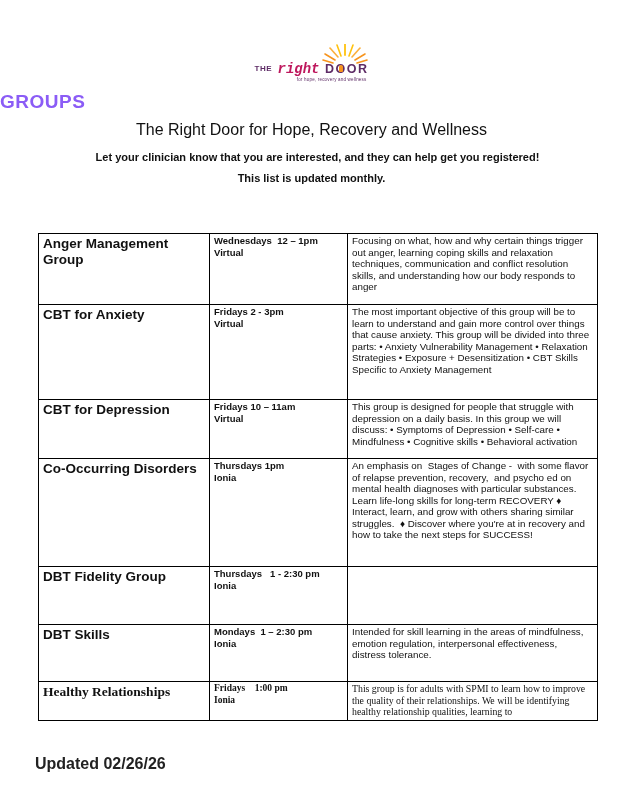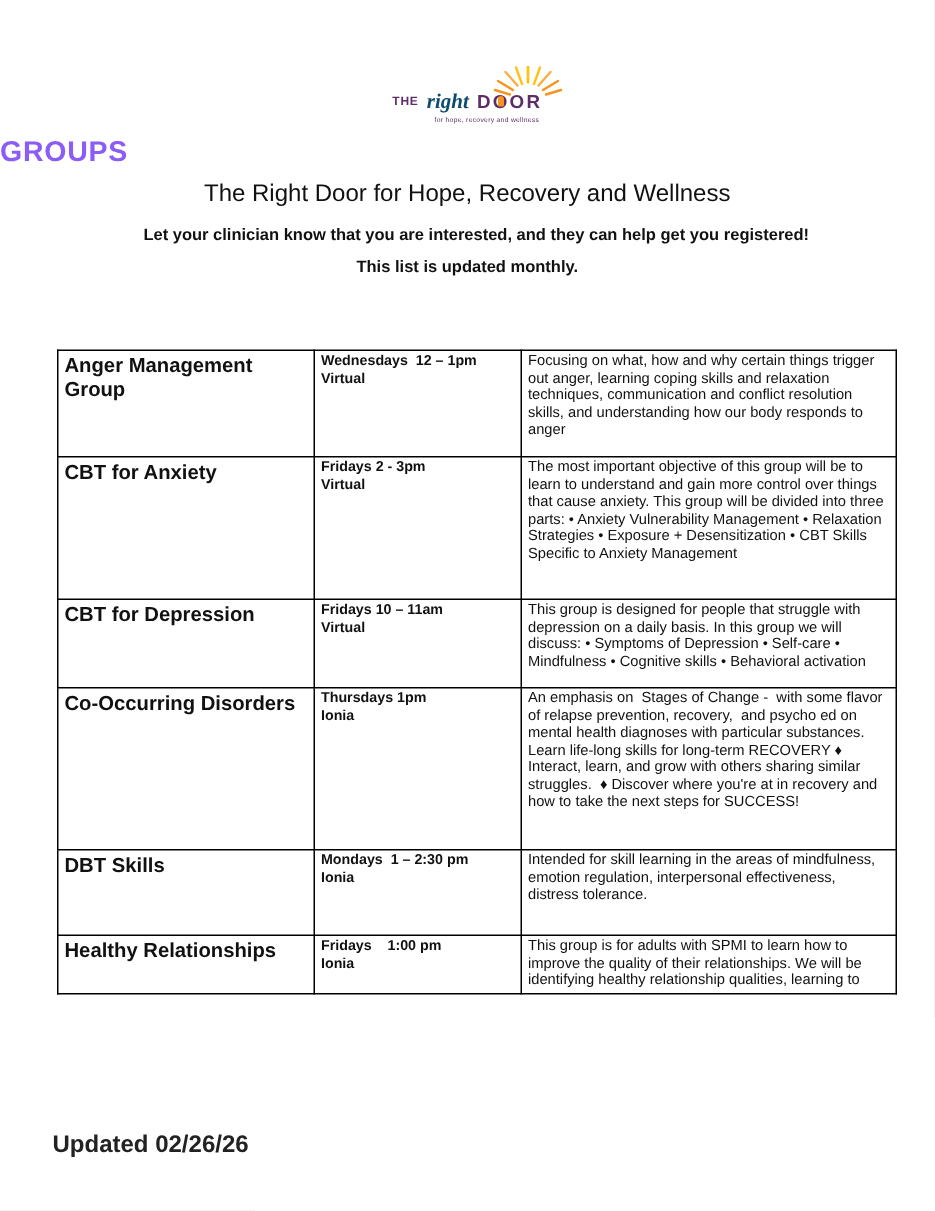--- a/index.html
+++ b/index.html
@@ -19,23 +19,23 @@
     height:48px;text-align:center;
   }
   .logo-inner{position:relative;display:inline-block;padding-top:14px;}
   .sunburst{position:absolute;top:-2px;left:64px;width:52px;height:20px;}
   .logo-text{white-space:nowrap;line-height:1;}
   .logo-the{
     font-size:8px;font-weight:bold;letter-spacing:.5px;
     color:#5e2c66;vertical-align:2px;margin-top:48px;
   }
   .logo-right{
-    font-family:Liberation Serif, serif;
+    font-family:Liberation Mono, monospace;
     font-style:italic;font-weight:bold;
-    font-size:14px;color:#0c4a6e;margin:0 1px;
+    font-size:14px;color:#be185d;margin:0 1px;
   }
   .logo-door{
     font-size:12.5px;font-weight:bold;letter-spacing:1.5px;
     color:#5e2c66;position:relative;
   }
   .door-knob{
     position:absolute;left:14px;top:2.5px;
     width:4px;height:7.5px;border-radius:2px 2px 1px 1px;
     background:#f7941d;
   }
@@ -90,21 +90,21 @@
     font-size:9.5px;font-weight:600;color:#111;line-height:1.25;
     white-space:pre-wrap;
   }
   .desc-text{
     font-size:9.8px;font-weight:400;color:#111;line-height:1.18;
     white-space:pre-wrap;
   }
 
   tr.r0{height:71px;} tr.r1{height:95px;} tr.r2{height:59px;}
   tr.r3{height:108px;margin-top:27px;} tr.r4{height:58px;} tr.r5{height:57px;}
-  tr.r6{height:36px;} tr.rh{height:30px;}
+  tr.r6{height:36px;font-family:Liberation Serif, serif;} tr.rh{height:30px;}
 
   
   .footer-updated{
     position:absolute;top:755px;left:35px;
     font-size:16px;font-weight:600;color:#222;
   }
 </style>
 </head>
 <body>
 
@@ -195,20 +195,32 @@
           </td>
       <td>
         <div class="day-text">Thursdays 1pm</div>
         <div class="loc-text">Ionia</div>
       </td>
       <td>
             <div class="desc-text">An emphasis on  Stages of Change -  with some flavor of relapse prevention, recovery,  and psycho ed on mental health diagnoses with particular substances.  Learn life-long skills for long-term RECOVERY ♦ Interact, learn, and grow with others sharing similar struggles.  ♦ Discover where you're at in recovery and how to take the next steps for SUCCESS!</div>
           </td>
     </tr>
 
+    <tr class="r4">
+      <td>
+            <div class="group-name">DBT Fidelity Group</div>
+          </td>
+      <td>
+        <div class="day-text">Thursdays   1 - 2:30 pm</div>
+        <div class="loc-text">Ionia</div>
+      </td>
+      <td>
+            <div class="desc-text"></div>
+          </td>
+    </tr>
 
     <tr class="r5">
       <td>
             <div class="group-name">DBT Skills</div>
           </td>
       <td>
         <div class="day-text">Mondays  1 – 2:30 pm</div>
         <div class="loc-text">Ionia</div>
       </td>
       <td>

